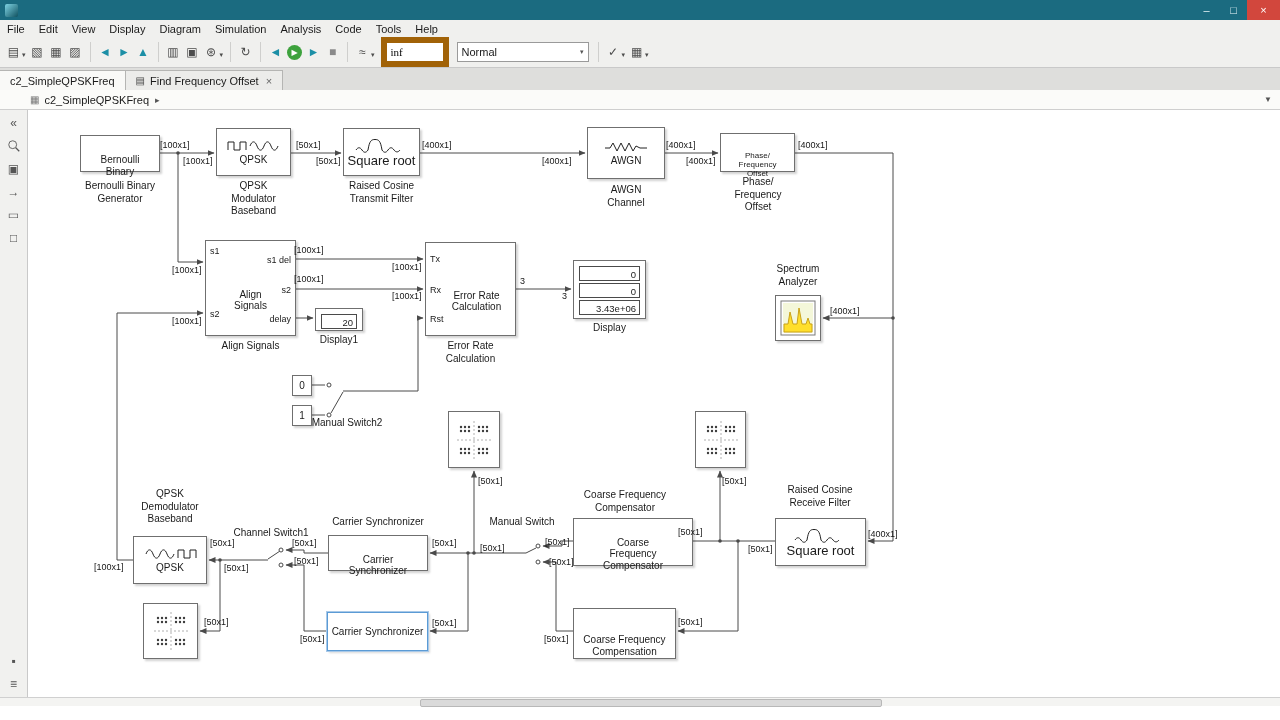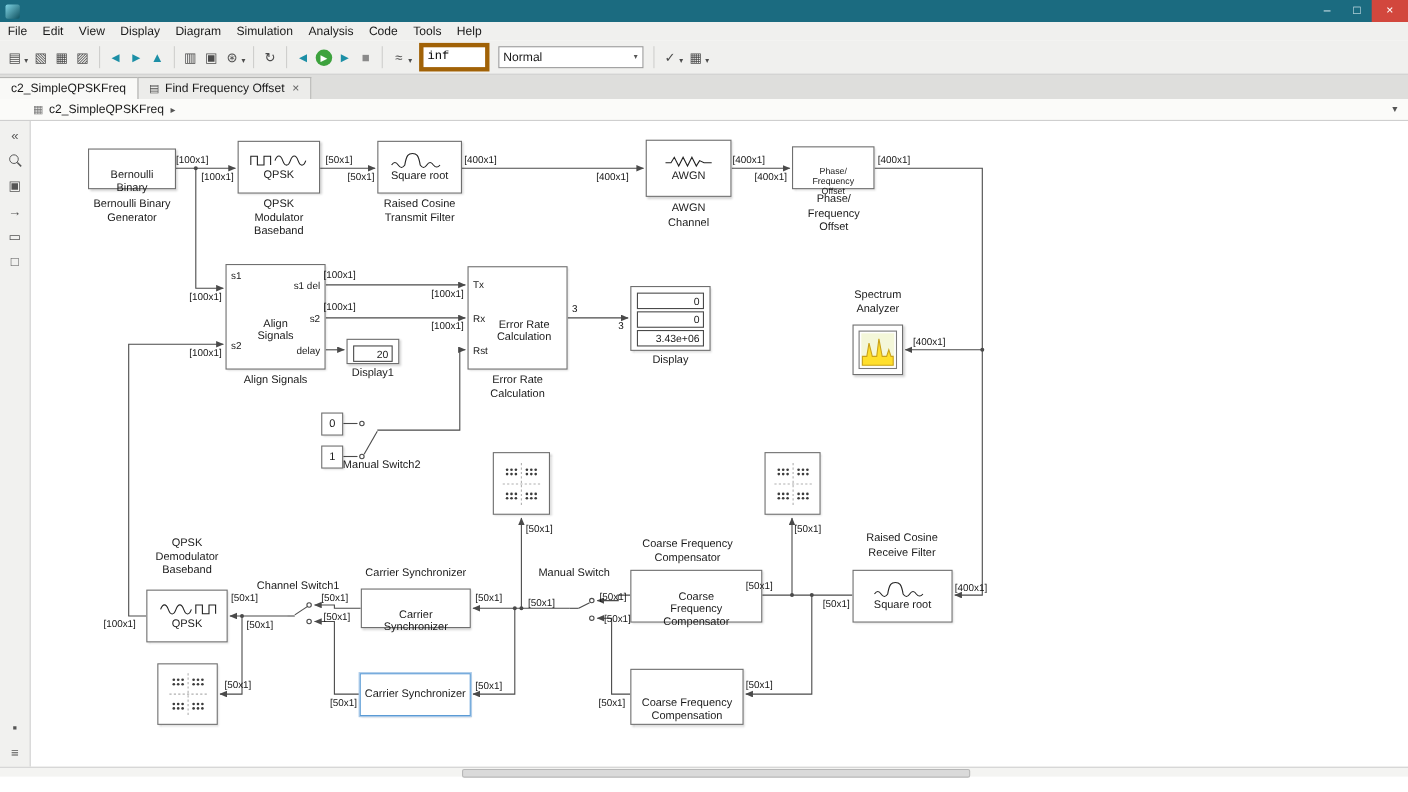--- a/index.html
+++ b/index.html
@@ -21,21 +21,21 @@
 
   
   .toolbar{position:absolute;left:0;top:37px;width:1280px;height:31px;background:#f0f0ee;border-bottom:1px solid #c9c9c9;
     display:flex;align-items:center;padding-left:4px;box-sizing:border-box;}
   .ticon{display:inline-flex;align-items:center;justify-content:center;min-width:17px;height:19px;font-size:12px;color:#4c4c4c;margin:0 1px;}
   .caret-icon{font-size:7px;color:#4c4c4c;margin:6px 2px 0 -1px;}
   .teal{color:#1c8fa6;}
   .gray{color:#8a8a8a;}
   .run-icon{width:15px;height:15px;border-radius:50%;background:#3da23d;color:#fff;font-size:8px;display:inline-flex;align-items:center;justify-content:center;margin:0 2px;}
   .sep{width:1px;height:20px;background:#cfcfcd;margin:0 5px;}
-  .sim-time{width:52px;height:18px;border:4px solid #a16207;font-size:11px;padding:0 0 0 4px;margin:0 4px;font-family:Liberation Mono, monospace;background:#fff;}
+  .sim-time{width:52px;height:18px;border:6px solid #a16207;font-size:11px;padding:0 0 0 4px;margin:0 4px;font-family:Liberation Serif, serif;background:#fff;}
   .dropdown{display:inline-flex;align-items:center;justify-content:space-between;width:122px;height:18px;border:1px solid #9a9a9a;background:#fff;font-size:11px;padding:0 4px;margin:0 4px;}
   .dropdown .dd-caret{font-size:7px;color:#555;}
 
   
   .tabbar{position:absolute;left:0;top:68px;width:1280px;height:22px;background:#dededc;border-bottom:1px solid #c4c4c2;display:flex;align-items:flex-end;}
   .tab{display:flex;align-items:center;height:20px;border:1px solid #b5b5b3;border-bottom:none;background:#ececea;
     padding:0 10px;font-size:11px;margin-left:-1px;box-sizing:border-box;}
   .tab.active{background:#f9f9f7;}
   .tab .close-x{margin-left:7px;color:#666;font-size:11px;}
   .tab .tabicon{margin-right:5px;color:#4b4b4b;font-size:10px;}
@@ -60,21 +60,21 @@
     box-sizing:border-box;z-index:2;display:flex;flex-direction:column;align-items:center;justify-content:center;
     text-align:center;font-size:10px;line-height:11.5px;color:#1a1a1a;}
   .block.selected{border-color:#5b9bd5;box-shadow:0 0 0 1px #a9c9e8,1.5px 1.5px 2px rgba(0,0,0,.15);}
   .pre{white-space:pre-line;margin-top:24px;}
   .bname{position:absolute;text-align:center;font-size:10px;line-height:12.5px;color:#1a1a1a;z-index:2;white-space:pre-line;}
   .pin{position:absolute;font-size:9px;line-height:10px;color:#1a1a1a;}
   .ann{position:absolute;font-size:9px;line-height:10px;color:#161616;z-index:3;white-space:nowrap;text-align:right;}
   .dfield{height:15px;margin:2px 5px;border:1px solid #4a4a4a;font-size:9.5px;text-align:right;
     padding:2px 3px 0 0;box-sizing:border-box;background:#fff;}
   .dispblock{display:block;padding-top:3px;}
-  .smalltext{font-size:10px;}
+  .smalltext{font-size:13px;}
   .tinytext{font-size:8px;line-height:9px;}
   .hotspot{position:absolute;z-index:3;background:transparent;}
   .iconrow{margin-bottom:1px;}
 
   
   .hscroll{position:absolute;left:0;top:697px;width:1280px;height:9px;background:#f4f4f2;border-top:1px solid #d0d0d0;box-sizing:border-box;}
   .hthumb{position:absolute;left:420px;top:1px;width:460px;height:6px;background:#dadada;border:1px solid #b8b8b8;border-radius:2px;}
   .statusbar{position:absolute;left:0;top:706px;width:1280px;height:14px;background:#f0f0ee;border-top:1px solid #c9c9c9;
     box-sizing:border-box;font-size:10.5px;display:flex;align-items:center;}
   .statusbar .st-left{margin-left:4px;}

